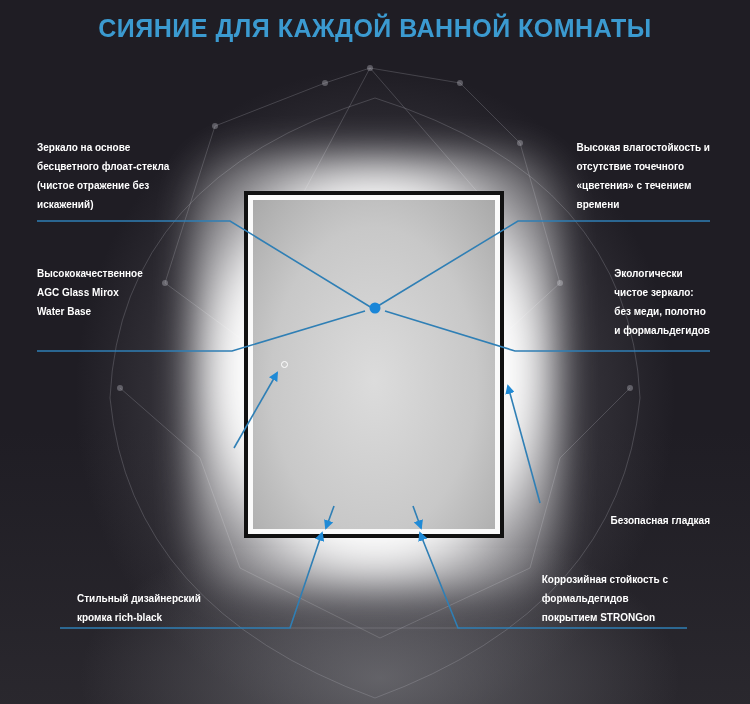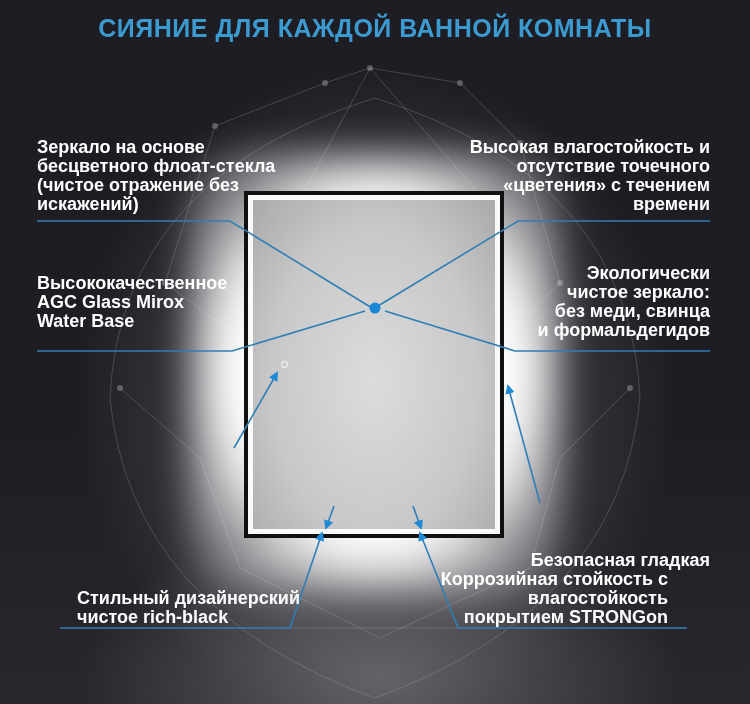--- a/index.html
+++ b/index.html
@@ -12,23 +12,23 @@
     background:radial-gradient(ellipse 300px 160px at 300px 130px, rgba(120,120,125,0.7) 0%, rgba(31,29,36,0) 100%);}
   .title{position:absolute;left:0;top:6px;width:750px;text-align:center;color:#3b9ad0;font-weight:bold;font-size:25px;letter-spacing:0.5px;}
   .glow{position:absolute;left:190px;top:145px;width:370px;height:440px;border-radius:40px;
     background:radial-gradient(ellipse at center, #ffffff 55%, rgba(255,255,255,0.6) 70%, rgba(255,255,255,0) 100%);
     filter:blur(18px);}
   .mirror-frame{position:absolute;left:244px;top:183px;width:260px;height:347px;background:#111;box-sizing:border-box;}
   .mirror-white{position:absolute;left:248px;top:187px;width:252px;height:339px;background:#fafafa;}
   .mirror-glass{position:absolute;left:253px;top:192px;width:242px;height:329px;
     background:radial-gradient(ellipse at 50% 55%, #dcdcdc 0%, #c8c8c8 60%, #a9a9a9 100%);}
   svg.lines{position:absolute;left:0;top:0;width:750px;height:704px;}
-  .label{position:absolute;color:#ffffff;font-weight:bold;font-size:18px;line-height:19px;}
+  .label{position:absolute;color:#ffffff;font-weight:bold;font-size:10px;line-height:19px;}
   .label div{white-space:nowrap;}
-  .right{text-align:right;}
+  .right{text-align:left;}
   .touch{position:absolute;left:281px;top:353px;width:5px;height:5px;border:1px solid #ffffff;border-radius:50%;}
 </style>
 </head>
 <body>
 
 <div class="stage">
   <div class="bottom-fade"></div>
 
   <svg class="lines" viewBox="0 0 750 704">
     <g stroke="rgba(200,200,210,0.22)" stroke-width="1" fill="none">
@@ -101,41 +101,41 @@
     <div>искажений)</div>
   </div>
 
   <div class="label right" style="right:40px;top:130px;">
     <div>Высокая влагостойкость и</div>
     <div>отсутствие точечного</div>
     <div>«цветения» с течением</div>
     <div>времени</div>
   </div>
 
-  <div class="label" style="left:37px;top:256px;margin-top:10px;">
+  <div class="label" style="left:37px;top:256px;">
     <div>Высококачественное</div>
     <div>AGC Glass Mirox</div>
     <div>Water Base</div>
   </div>
 
   <div class="label right" style="right:40px;top:256px;">
     <div>Экологически</div>
     <div>чистое зеркало:</div>
-    <div>без меди, свинца</div>
+    <div>без меди, полотно</div>
     <div>и формальдегидов</div>
   </div>
 
 
-  <div class="label right" style="right:40px;top:503px;margin-top:40px;">
+  <div class="label right" style="right:40px;top:503px;">
     <div>Безопасная гладкая</div>
   </div>
 
   <div class="label" style="left:77px;top:581px;">
     <div>Стильный дизайнерский</div>
-    <div>чистое rich-black</div>
+    <div>кромка rich-black</div>
   </div>
 
   <div class="label right" style="right:82px;top:562px;">
     <div>Коррозийная стойкость с</div>
-    <div>влагостойкость</div>
+    <div>формальдегидов</div>
     <div>покрытием STRONGon</div>
   </div>
 </div>
 
 </body></html>

